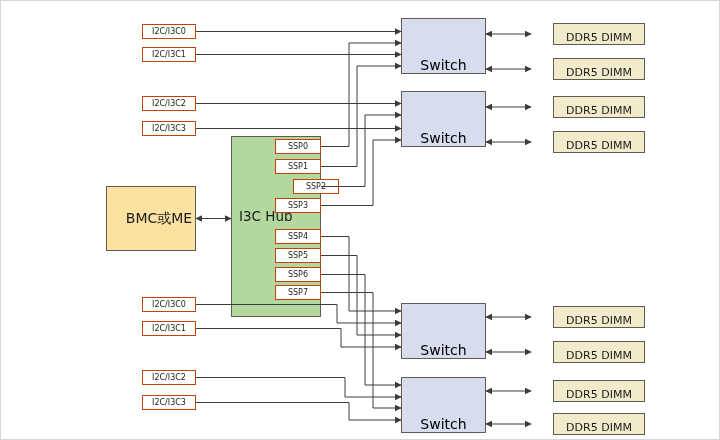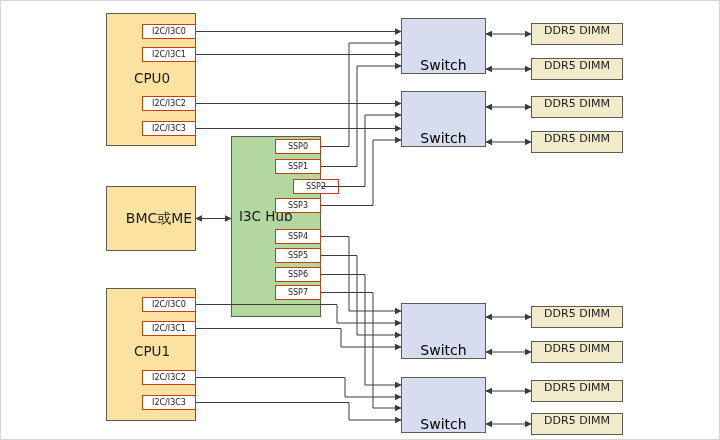--- a/index.html
+++ b/index.html
@@ -4,54 +4,48 @@
 <style>
   * { margin:0; padding:0; box-sizing:border-box; }
   html,body { background:#ffffff; font-family:"DejaVu Sans","Liberation Sans",sans-serif; }
   .canvas { position:relative; width:720px; height:440px; background:#ffffff; border:1px solid #d6d6d6; overflow:hidden; }
 
   .block { position:absolute; border:1px solid #5c5c52; z-index:1; }
   .cpu  { background:var(--cpu-fill); }
   .bmc  { background:var(--cpu-fill); display:flex; align-items:center; justify-content:center; font-size:14px; color:#1b1b1b;padding-left:16px; }
   .hub  { background:var(--hub-fill); }
   .switch { background:var(--switch-fill); display:flex; align-items:flex-end; justify-content:center; font-size:14px; color:#000000; }
-  .dimm { background:var(--dimm-fill); display:flex; align-items:flex-start; justify-content:center; font-size:11px; color:#1b1b1b; }
+  .dimm { background:var(--dimm-fill); display:flex; align-items:flex-end; justify-content:center; font-size:11px; color:#1b1b1b;margin-left:22px; }
 
   .blk-label { position:absolute; font-size:13.5px; color:#1b1b1b; z-index:2; }
   .cpu-label { width:90px; text-align:center; }
 
   .port { position:absolute; background:var(--port-fill); border:1px solid #c2410c;
           display:flex; align-items:center; justify-content:center;
           font-size:8px; color:#222; z-index:2; white-space:nowrap; }
   .cpu-port { width:54px; height:15px; }
   .hub-port { width:46px; height:15px; }
 
   svg.wires { position:absolute; left:0; top:0; z-index:3; pointer-events:none; }
   svg.wires polyline { fill:none; stroke:var(--line); stroke-width:1; }
 </style>
 </head>
 <body>
 
 <div class="canvas">
 
-  <div class="block cpu" style="left:105px; top:12px; width:90px; height:133px;">
-    <span class="blk-label cpu-label" style="left:0; top:56px;">CPU0</span>
-  </div>
   <div class="port cpu-port" style="left:141px; top:23px;">I2C/I3C0</div>
   <div class="port cpu-port" style="left:141px; top:46px;">I2C/I3C1</div>
   <div class="port cpu-port" style="left:141px; top:95px;">I2C/I3C2</div>
   <div class="port cpu-port" style="left:141px; top:120px;">I2C/I3C3</div>
 
   <div class="block bmc" style="left:105px; top:185px; width:90px; height:65px;">
     <span>BMC或ME</span>
   </div>
 
-  <div class="block cpu" style="left:105px; top:287px; width:90px; height:133px;">
-    <span class="blk-label cpu-label" style="left:0; top:54px;">CPU1</span>
-  </div>
   <div class="port cpu-port" style="left:141px; top:296px;">I2C/I3C0</div>
   <div class="port cpu-port" style="left:141px; top:320px;">I2C/I3C1</div>
   <div class="port cpu-port" style="left:141px; top:369px;">I2C/I3C2</div>
   <div class="port cpu-port" style="left:141px; top:394px;">I2C/I3C3</div>
 
   <div class="block hub" style="left:230px; top:135px; width:90px; height:181px;">
     <span class="blk-label" style="left:7px; top:71px;">I3C Hub</span>
   </div>
   <div class="port hub-port" style="left:274px; top:138px;">SSP0</div>
   <div class="port hub-port" style="left:274px; top:158px;">SSP1</div>

